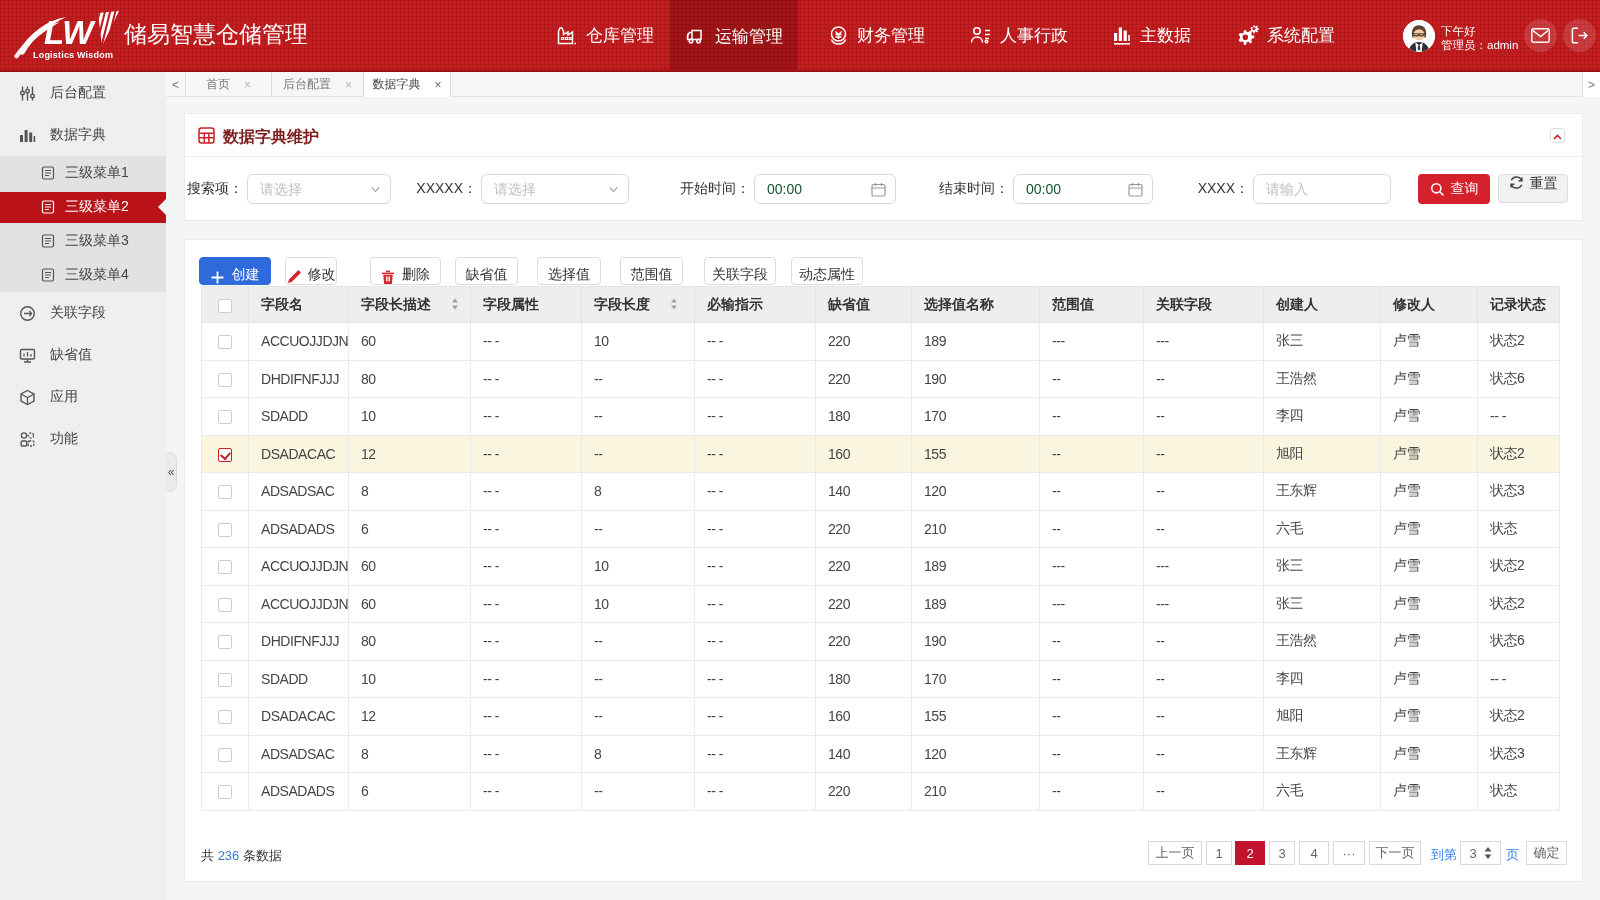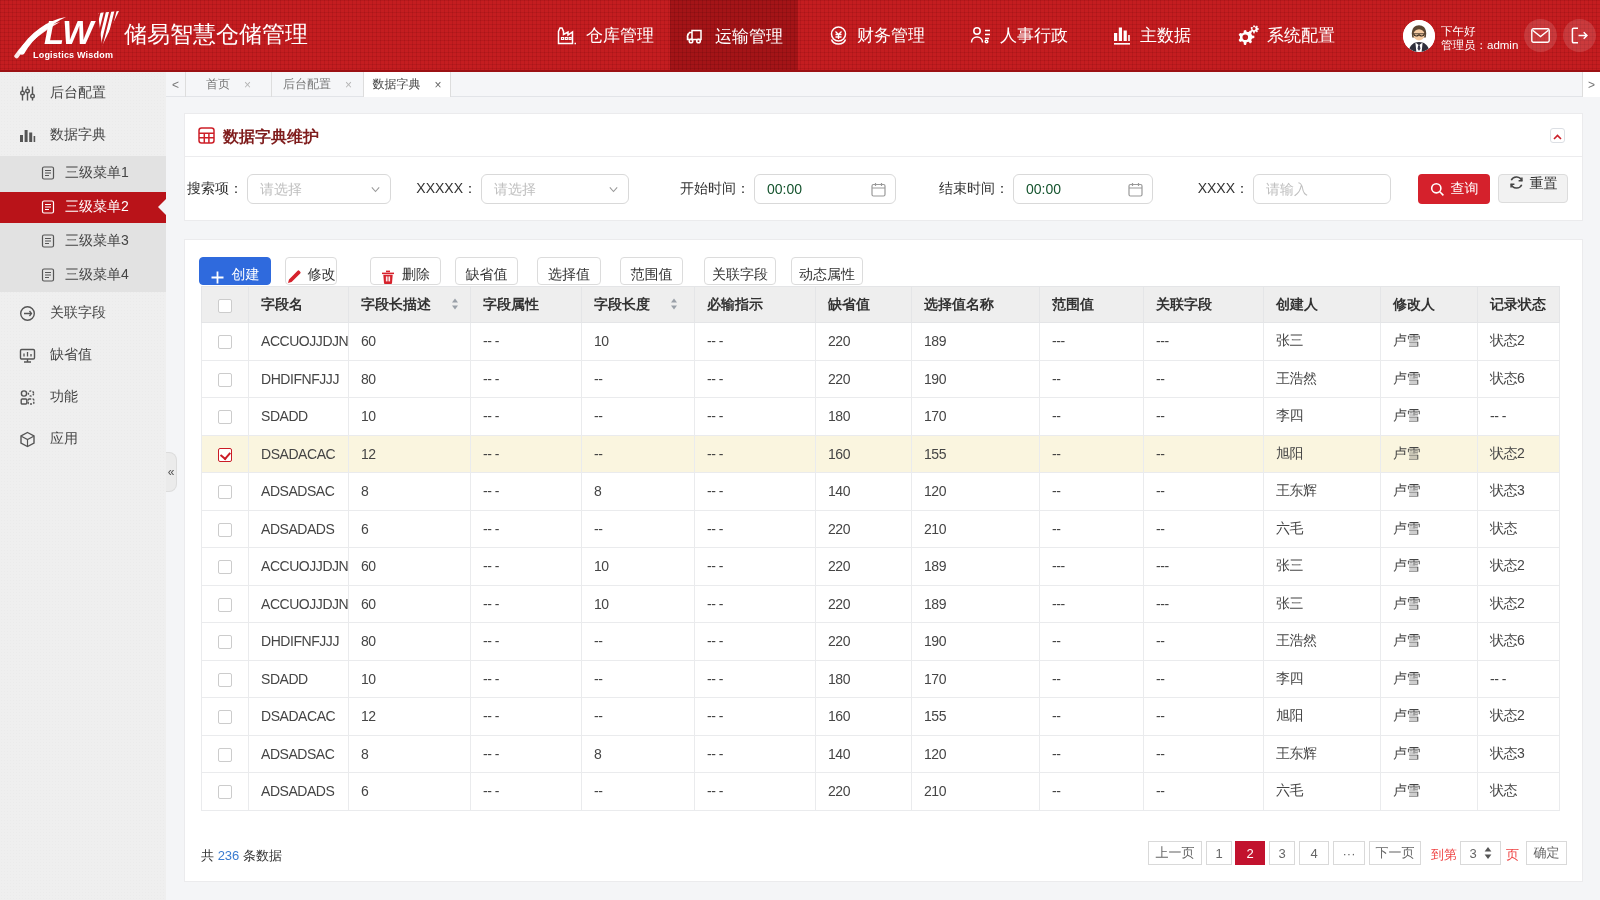--- a/index.html
+++ b/index.html
@@ -63,21 +63,21 @@
 tr.hl td{background:#faf5df;}
 .ckb.on{border:1.5px solid #cb1c26;position:relative;}
 .ckb.on:after{content:"";position:absolute;left:3px;top:1px;width:4.5px;height:7px;border:solid #cb1c26;border-width:0 2px 2px 0;transform:rotate(40deg);}
 .sort{display:inline-block;vertical-align:-1px;margin-left:20px;}
 
 #foot{position:absolute;left:0;bottom:0;width:100%;height:56px;font-size:13px;color:#333;}
 #total{position:absolute;left:16px;top:22px;}
 #total b{color:#3a7bd0;font-weight:normal;}
 .pg{position:absolute;top:16px;height:24px;border:1px solid #d9d9d9;background:#fff;color:#666;display:flex;align-items:center;justify-content:center;font-size:13px;}
 .pg.on{background:#c2122e;border-color:#c2122e;color:#fff;}
-.pgt{position:absolute;top:21px;color:#ef4444;}
+.pgt{position:absolute;top:21px;color:#3b82f6;}
 </style>
 </head>
 <body>
 
 <div id="hdr">
   <div class="pat"></div>
   <div id="logo"><svg width="112" height="52" viewBox="0 0 112 52">
     <defs>
           <clipPath id="tri">
             <path d="M84 3 L105 1 L88 36 Z"></path>
@@ -194,29 +194,29 @@
     <div class="sitem"><span class="ic"><svg width="17" height="17" viewBox="0 0 17 17" fill="none" stroke="#555" stroke-width="1.4">
             <circle cx="8.5" cy="8.5" r="6.8"></circle>
             <path d="M5 8.5h7M10.5 6l2 2.5-2 2.5" stroke-width="1.3"></path>
           </svg></span>关联字段</div>
     <div class="sitem"><span class="ic"><svg width="17" height="17" viewBox="0 0 17 17" fill="none" stroke="#555" stroke-width="1.4">
             <rect x="1.5" y="2.5" width="14" height="9.5" rx="1.2"></rect>
             <path d="M8.5 12v2.5M5 15h7"></path>
             <path d="M5 9.5v-3M8.5 9.5V5M12 9.5V7" stroke-width="1.3"></path>
           </svg></span>缺省值</div>
     <div class="sitem"><span class="ic"><svg width="17" height="17" viewBox="0 0 17 17" fill="none" stroke="#555" stroke-width="1.4">
+            <path d="M8.5 1.5 15 5v7l-6.5 3.5L2 12V5Z"></path>
+            <path d="M2.3 5.2l6.2 3.3 6.2-3.3M8.5 8.5v6.8" stroke-width="1.2"></path>
+          </svg></span>应用</div>
+    <div class="sitem"><span class="ic"><svg width="17" height="17" viewBox="0 0 17 17" fill="none" stroke="#555" stroke-width="1.4">
             <circle cx="5" cy="4.5" r="2.6"></circle>
             <circle cx="12" cy="4.5" r="2.6" stroke-dasharray="2 1.4"></circle>
             <rect x="2.2" y="10" width="5.6" height="5" rx="1"></rect>
             <rect x="9.2" y="10" width="5.6" height="5" rx="1" stroke-dasharray="2 1.4"></rect>
           </svg></span>功能</div>
-    <div class="sitem"><span class="ic"><svg width="17" height="17" viewBox="0 0 17 17" fill="none" stroke="#555" stroke-width="1.4">
-            <path d="M8.5 1.5 15 5v7l-6.5 3.5L2 12V5Z"></path>
-            <path d="M2.3 5.2l6.2 3.3 6.2-3.3M8.5 8.5v6.8" stroke-width="1.2"></path>
-          </svg></span>应用</div>
   </div>
 </div>
 <div id="handle">«</div>
 
 <div id="tabs"></div>
 <div class="tbox tab" style="left:166px;width:20px;">&lt;</div>
 <div class="tbox tab" style="left:186px;width:86px;">首页<span class="x">×</span></div>
 <div class="tbox tab" style="left:272px;width:92px;">后台配置<span class="x">×</span></div>
 <div class="tbox tab act" style="left:364px;width:87px;">数据字典<span class="x">×</span></div>
 <div class="tbox tab" style="left:1582px;width:18px;border-left:1px solid #ddd;border-right:0;background:#fff;">&gt;</div>

